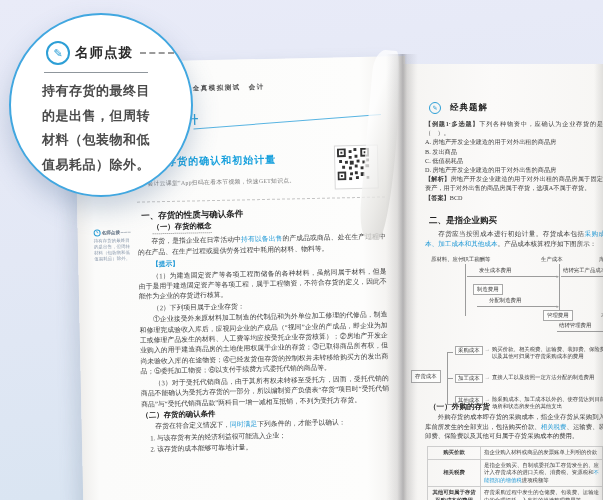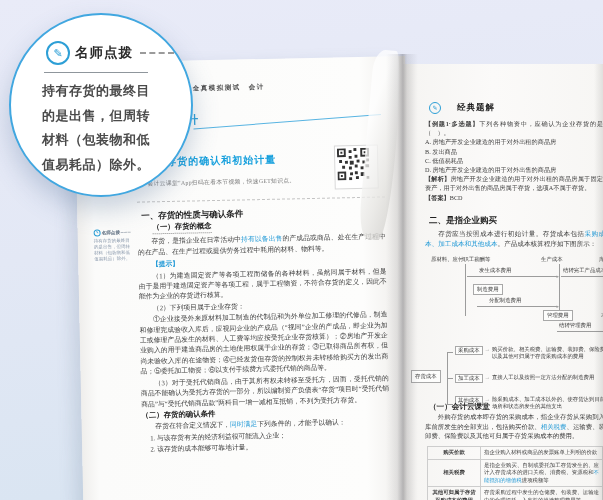--- a/index.html
+++ b/index.html
@@ -55,21 +55,21 @@
     border:2px solid #41a7e0;box-shadow:0 12px 26px rgba(80,110,150,.30);z-index:50;}
   .co-head{position:absolute;left:35px;top:26px;width:128px;display:flex;align-items:center;gap:5px;}
   .co-icon{width:20px;height:20px;border:2px solid #2d9fd6;border-radius:50%;color:#2d9fd6;
     font-size:11px;line-height:20px;text-align:center;flex:0 0 auto;font-family:"Liberation Sans",sans-serif;}
   .co-title{font:bold 13.5px "Liberation Sans",sans-serif;color:#2b2b2b;letter-spacing:1px;white-space:nowrap;}
   .co-dashes{flex:1;border-top:2px dashed #9b9b9b;margin-left:2px;}
   .co-divider{position:absolute;left:33px;top:57px;width:104px;border-top:1.5px solid #8f969c;}
   .co-body{position:absolute;left:31px;top:64px;width:118px;font-size:13px;line-height:24.5px;
     color:#4a4a4a;font-weight:600;letter-spacing:.5px;}
   
-  .classic-header{left:26px;top:38px;display:flex;align-items:center;gap:16px;}
+  .classic-header{left:26px;top:38px;display:flex;align-items:center;gap:9px;}
   .ch-icon{width:10px;height:10px;border:1px solid #2d9fd6;border-radius:50%;color:#2d9fd6;
     font-size:6px;line-height:10px;text-align:center;font-family:"Liberation Sans",sans-serif;}
   .ch-title{font-size:8.5px;font-weight:bold;color:#1f1f1f;letter-spacing:1px;}
   .example{left:22px;top:55px;width:178px;font-size:6.2px;line-height:9.2px;color:#3d3d3d;}
   .example div{margin:0;}
   .h1-right{left:26px;top:151px;font-size:8.5px;font-weight:bold;color:#1f1f1f;}
   .intro{left:22px;top:165px;width:180px;font-size:6.6px;line-height:10px;color:#3d3d3d;text-indent:2em;}
   .fc{left:28px;top:190px;width:178px;height:88px;font-size:5.4px;color:#3a3a3a;}
   .fc .lbl{position:absolute;white-space:nowrap;}
   .fc .bx{position:absolute;border:1px solid #a8a8a8;padding:1px 3px;white-space:nowrap;background:#fdfdfc;}
@@ -219,21 +219,21 @@
         <span class="arr">→</span>
         <span class="dsc">直接人工以及按照一定方法分配的制造费用</span>
       </div>
       <div class="cd-row" style="top:50px">
         <span class="tag">其他成本</span>
         <span class="arr">→</span>
         <span class="dsc">除采购成本、加工成本以外的、使存货达到目前场所和状态所发生的其他支出</span>
       </div>
     </div>
 
-    <div class="abs h2-right">（一）会计云课堂</div>
+    <div class="abs h2-right">（一）外购的存货</div>
     <div class="abs purchase jt"><span>外购存货的成本即存货的采购成本，指企业存货从采购到入库前所发生的全部支出，包括购买价款、</span><span class="blue">相关税费</span><span>、运输费、装卸费、保险费以及其他可归属于存货采购成本的费用。</span></div>
 
     <table class="abs tbl">
       <tbody>
           <tr>
         <td class="term">购买价款</td>
         <td class="jt"><span>指企业购入材料或商品的发票账单上列明的价款</span></td>
       </tr>
       <tr>
         <td class="term">相关税费</td>

